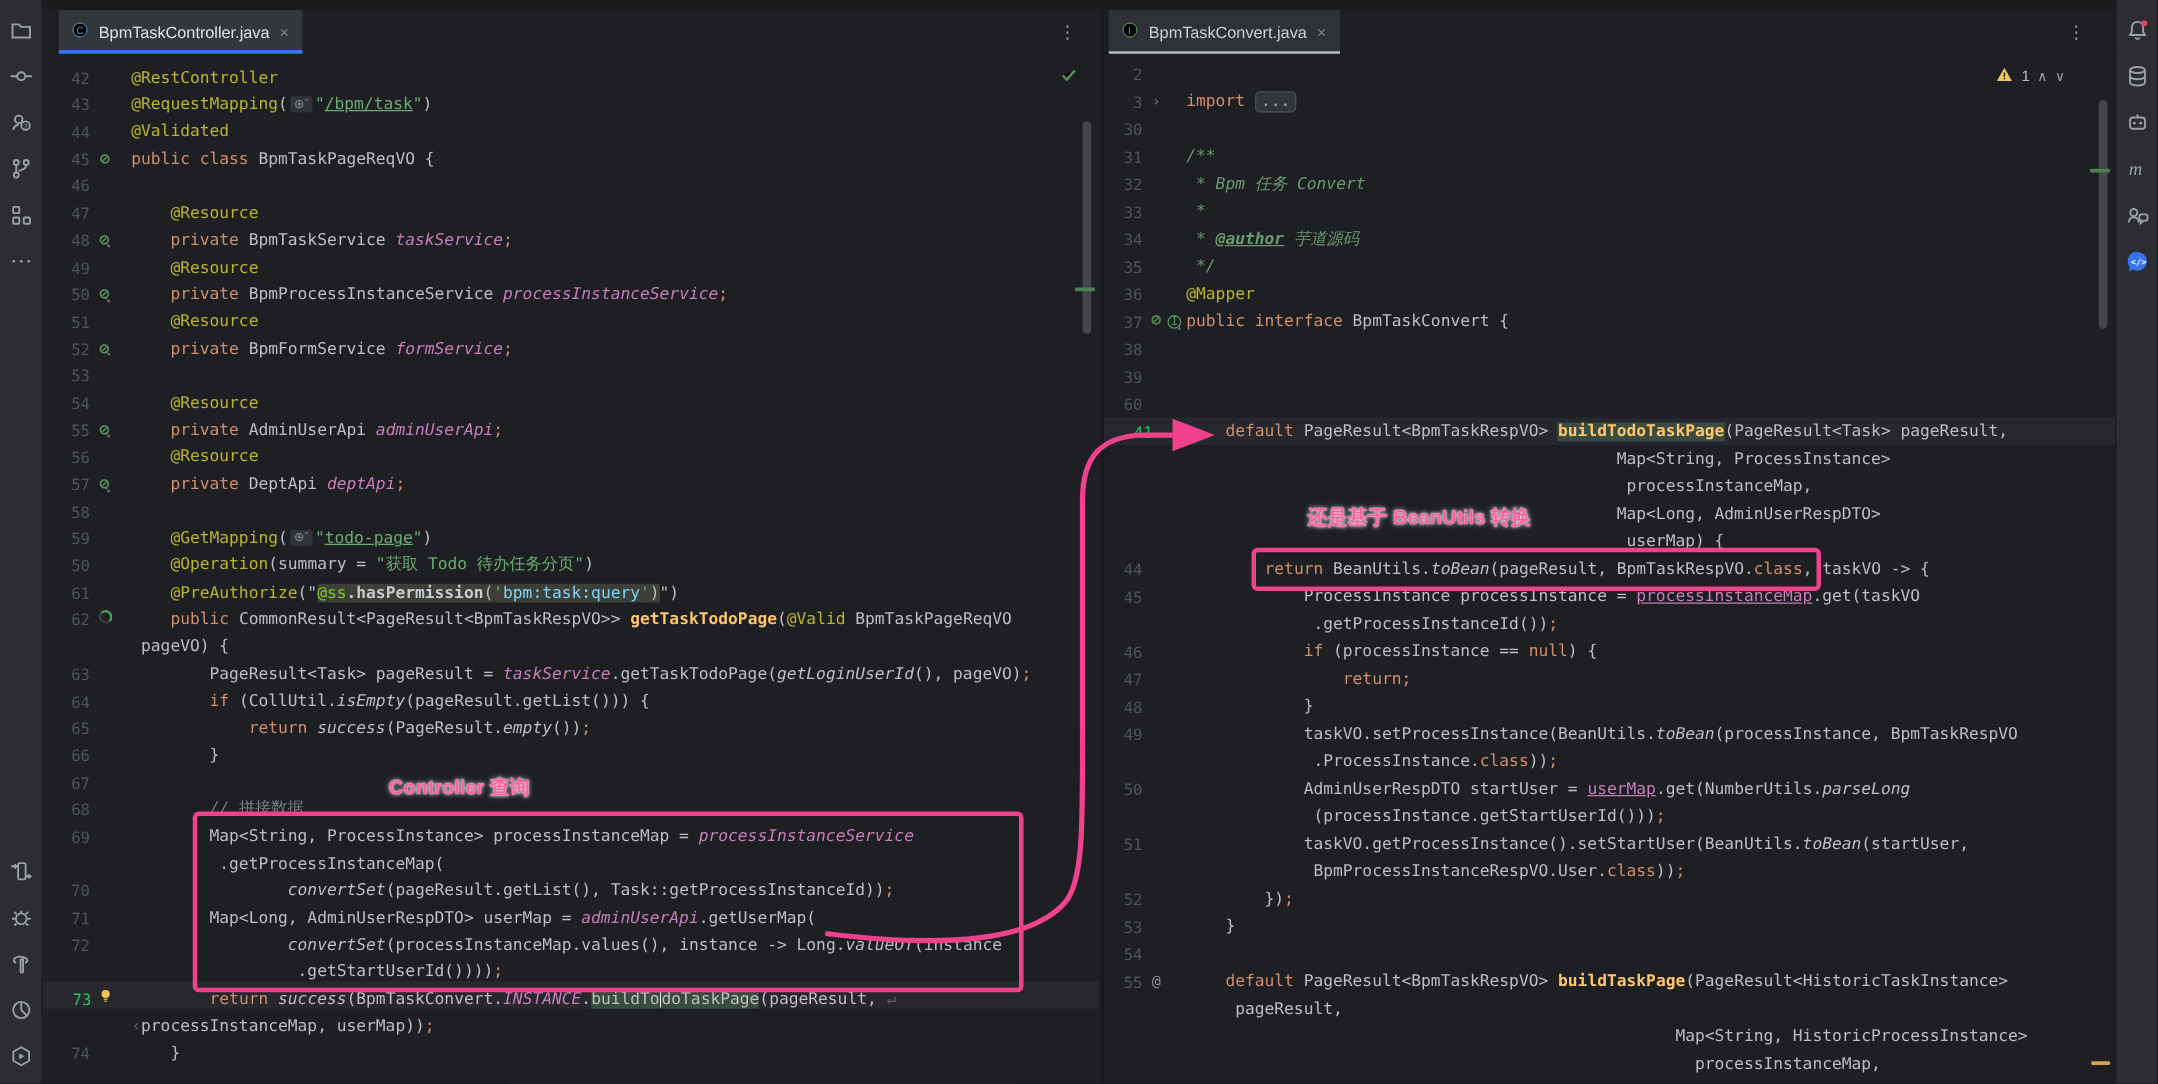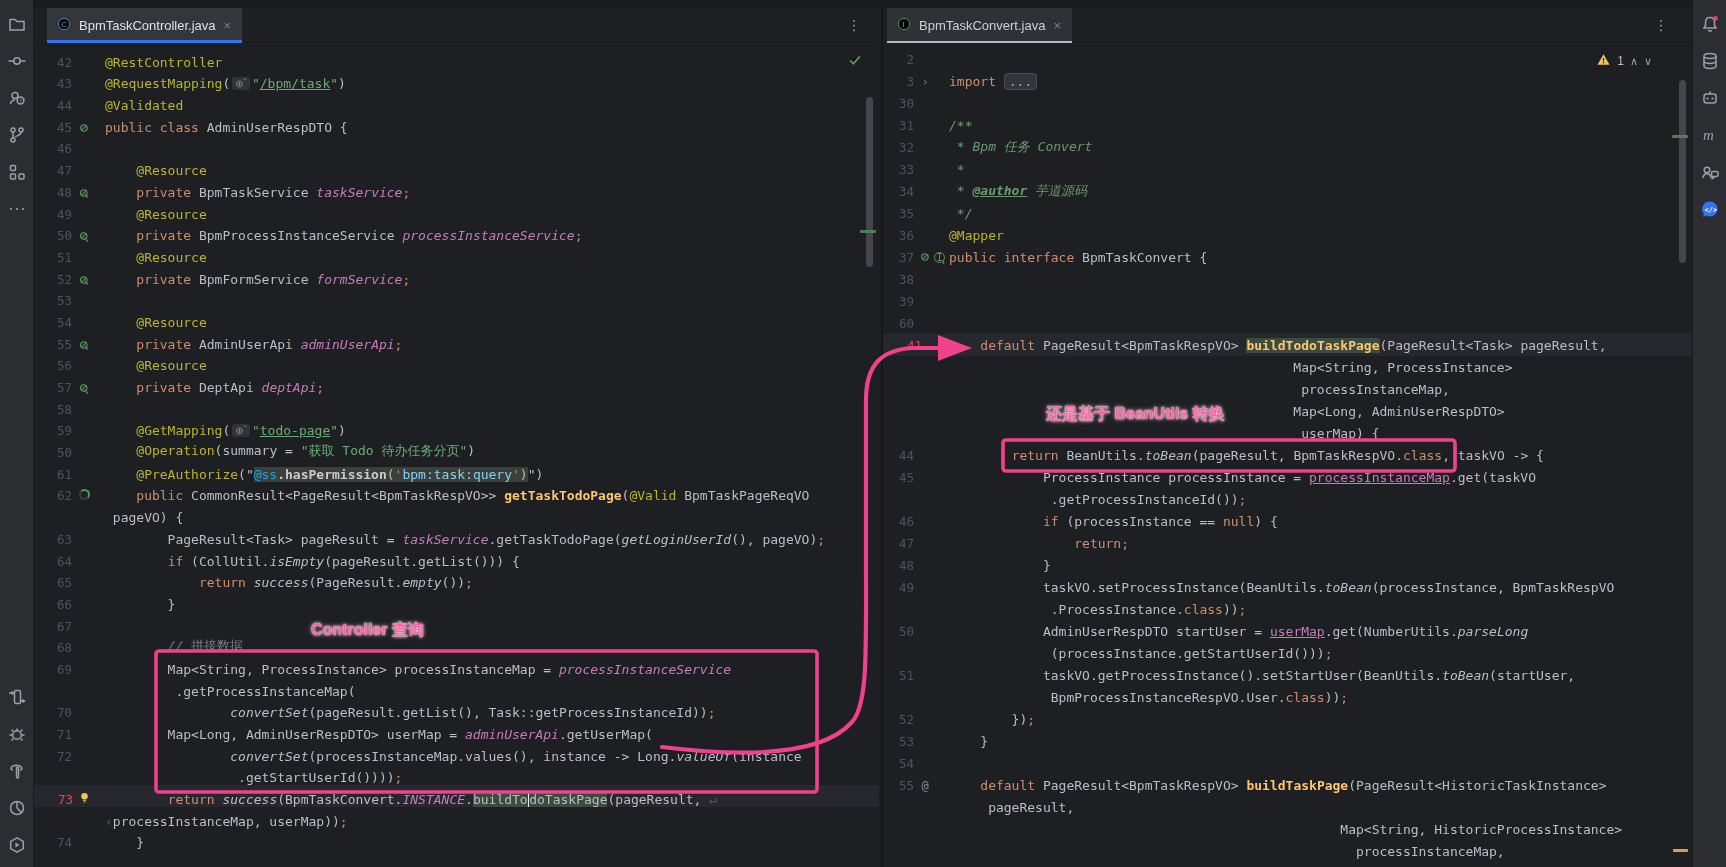--- a/index.html
+++ b/index.html
@@ -43,21 +43,21 @@
   #kebab-right { right:22px; }
   
   .editor { position:absolute; left:0; right:0; top:43px; bottom:0; overflow:hidden; }
   .crow { position:relative; display:flex; align-items:center; white-space:pre; }
   #code-left .crow { height:21.7px;align-items:flex-end; }
   #code-right .crow { height:22px; }
   .crow.cur { background:#26282d; }
   .ln { display:inline-block; text-align:right; color:#4e535b; font-size:12.5px; flex:0 0 auto; cursor:pointer;}
   #code-left .ln { width:38px; }
   #code-right .ln { width:31px; }
-  .cur .ln { color:#ef4444;padding-left:24px; }
+  .cur .ln { color:#22c55e;padding-left:24px; }
   .gut { display:inline-block; flex:0 0 auto; position:relative; }
   #code-left .gut { width:33px; padding-left:5px;}
   #code-right .gut { width:35px; padding-left:4px;}
   .code { flex:1 1 auto; }
   #code-left  { position:absolute; left:0; top:5px; right:0; }
   #code-right { position:absolute; left:0; top:5px; right:0; }
   
   .tk-t { color:#bcbec4; }
   .tk-k { color:#cf8e6d; }
   .tk-a { color:#bbb529; }
@@ -67,21 +67,21 @@
   .tk-du { color:#6a9a70; font-style:italic; font-weight:bold; text-decoration:underline; }
   .tk-c { color:#7a7e85;font-family:Liberation Mono, monospace; }
   .tk-f { color:#c77dbb;font-style:italic; }
   .tk-fi { color:#c77dbb; font-style:italic; }
   .tk-m { color:#ffc66d; font-weight:600; }
   .tk-mhl { color:#ffc66d; font-weight:600; background:#3a4b3f; }
   .tk-si { font-style:italic; color:#bcbec4; }
   .tk-hl { color:#bcbec4; background:#3a4b3f; }
   .tk-ul { color:#c77dbb; text-decoration:underline; }
   .tk-wrap { color:#5b5e64; }
-  .tk-inj   { color:#0ea5e9; background:#3c4038; }
+  .tk-inj   { color:#84cc16; background:#3c4038; }
   .tk-injw  { color:#c9cbd0; background:#3c4038; font-weight:bold; }
   .tk-injp  { color:#bcbec4; background:#3c4038; }
   .tk-injs  { color:#6aab73; background:#3c4038; }
   .tk-injsu { color:#7dd3fc; background:#3c4038; }
   .tk-inlay { display:inline-block; background:#303338; color:#83878d; font-size:10px; line-height:13px;
               border-radius:3px; padding:0 3px; margin:0 2px; vertical-align:1px; font-family:"Liberation Sans",sans-serif;}
   .tk-fold  { background:#32363b; border:1px solid #4a4e54; border-radius:4px; color:#a8abb0; padding:0 4px; }
   .tk-caret { display:inline-block; width:1.5px; height:15px; background:#e8e9eb; vertical-align:-3px; }
   
   .gicon { display:inline-flex; align-items:center; justify-content:center; width:14px; height:14px; margin-right:1px; cursor:pointer; }
@@ -241,21 +241,21 @@
         <span class="closex">×</span>
         <span class="tab-underline"></span>
       </div>
       <div class="kebab" id="kebab-left">⋮</div>
     </div>
     <div class="editor">
       <div id="code-left">
           <div class="crow"><span class="ln">42</span><span class="gut"></span><span class="code"><span class="tk-a">@RestController</span></span></div>
           <div class="crow"><span class="ln">43</span><span class="gut"></span><span class="code"><span class="tk-a">@RequestMapping</span><span class="tk-t">(</span><span class="tk-inlay">⊕ˇ</span><span class="tk-s">"</span><span class="tk-su">/bpm/task</span><span class="tk-s">"</span><span class="tk-t">)</span></span></div>
           <div class="crow"><span class="ln">44</span><span class="gut"></span><span class="code"><span class="tk-a">@Validated</span></span></div>
-          <div class="crow"><span class="ln">45</span><span class="gut"><span class="gicon"><span class="g-impl">⊘</span></span></span><span class="code"><span class="tk-k">public class </span><span class="tk-t">AdminUserRespDTO {</span></span></div>
+          <div class="crow"><span class="ln">45</span><span class="gut"><span class="gicon"><span class="g-impl">⊘</span></span></span><span class="code"><span class="tk-k">public class </span><span class="tk-t">BpmTaskPageReqVO {</span></span></div>
           <div class="crow"><span class="ln">46</span><span class="gut"></span><span class="code"></span></div>
           <div class="crow"><span class="ln">47</span><span class="gut"></span><span class="code"><span class="tk-t">    </span><span class="tk-a">@Resource</span></span></div>
           <div class="crow"><span class="ln">48</span><span class="gut"><span class="gicon"><span class="g-impl">⊘</span><span class="g-arrow">➘</span></span></span><span class="code"><span class="tk-t">    </span><span class="tk-k">private </span><span class="tk-t">BpmTaskService </span><span class="tk-f">taskService</span><span class="tk-k">;</span></span></div>
           <div class="crow"><span class="ln">49</span><span class="gut"></span><span class="code"><span class="tk-t">    </span><span class="tk-a">@Resource</span></span></div>
           <div class="crow"><span class="ln">50</span><span class="gut"><span class="gicon"><span class="g-impl">⊘</span><span class="g-arrow">➘</span></span></span><span class="code"><span class="tk-t">    </span><span class="tk-k">private </span><span class="tk-t">BpmProcessInstanceService </span><span class="tk-f">processInstanceService</span><span class="tk-k">;</span></span></div>
           <div class="crow"><span class="ln">51</span><span class="gut"></span><span class="code"><span class="tk-t">    </span><span class="tk-a">@Resource</span></span></div>
           <div class="crow"><span class="ln">52</span><span class="gut"><span class="gicon"><span class="g-impl">⊘</span><span class="g-arrow">➘</span></span></span><span class="code"><span class="tk-t">    </span><span class="tk-k">private </span><span class="tk-t">BpmFormService </span><span class="tk-f">formService</span><span class="tk-k">;</span></span></div>
           <div class="crow"><span class="ln">53</span><span class="gut"></span><span class="code"></span></div>
           <div class="crow"><span class="ln">54</span><span class="gut"></span><span class="code"><span class="tk-t">    </span><span class="tk-a">@Resource</span></span></div>
           <div class="crow"><span class="ln">55</span><span class="gut"><span class="gicon"><span class="g-impl">⊘</span><span class="g-arrow">➘</span></span></span><span class="code"><span class="tk-t">    </span><span class="tk-k">private </span><span class="tk-t">AdminUserApi </span><span class="tk-f">adminUserApi</span><span class="tk-k">;</span></span></div>

